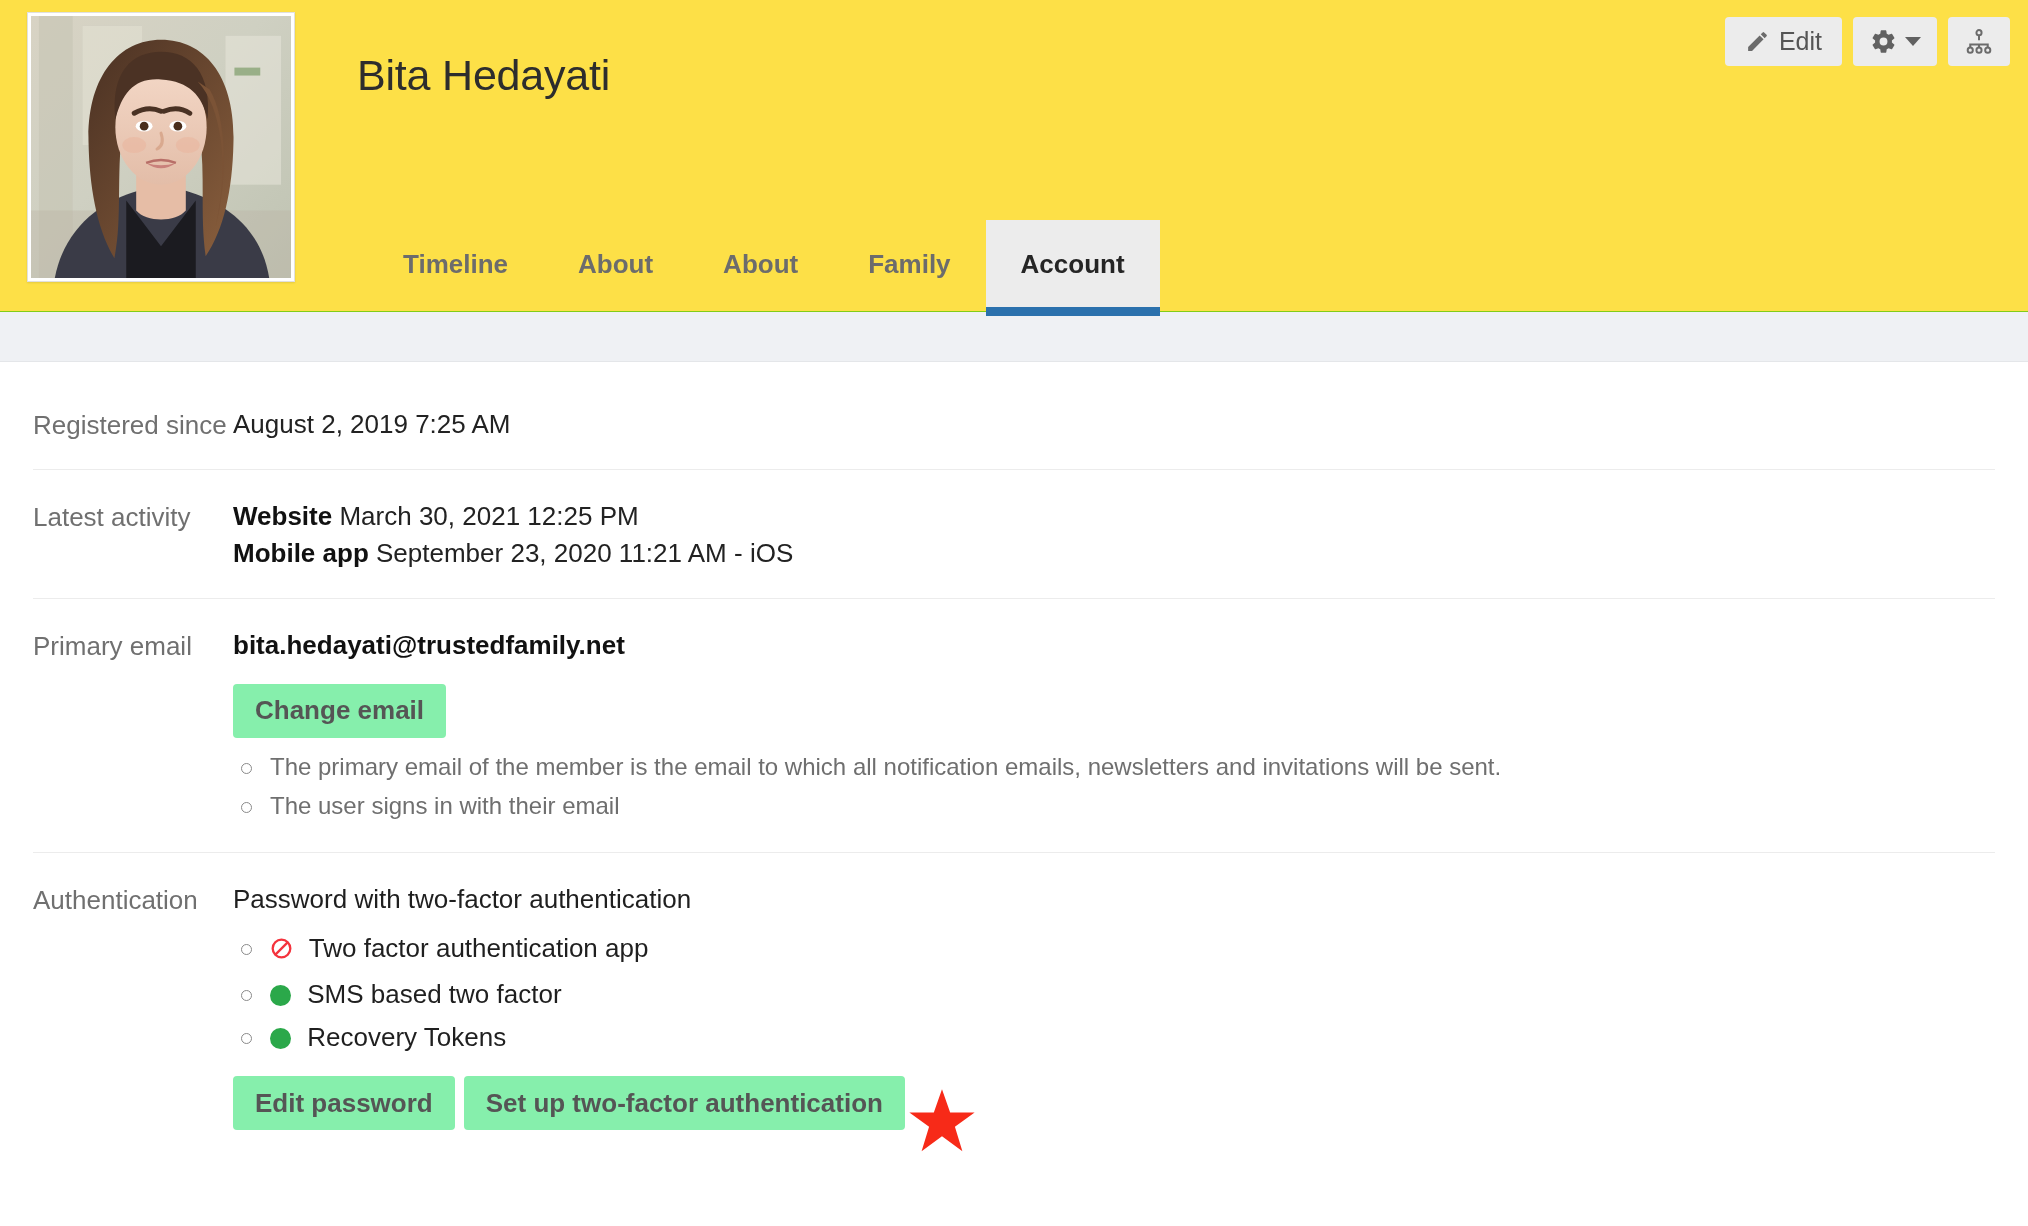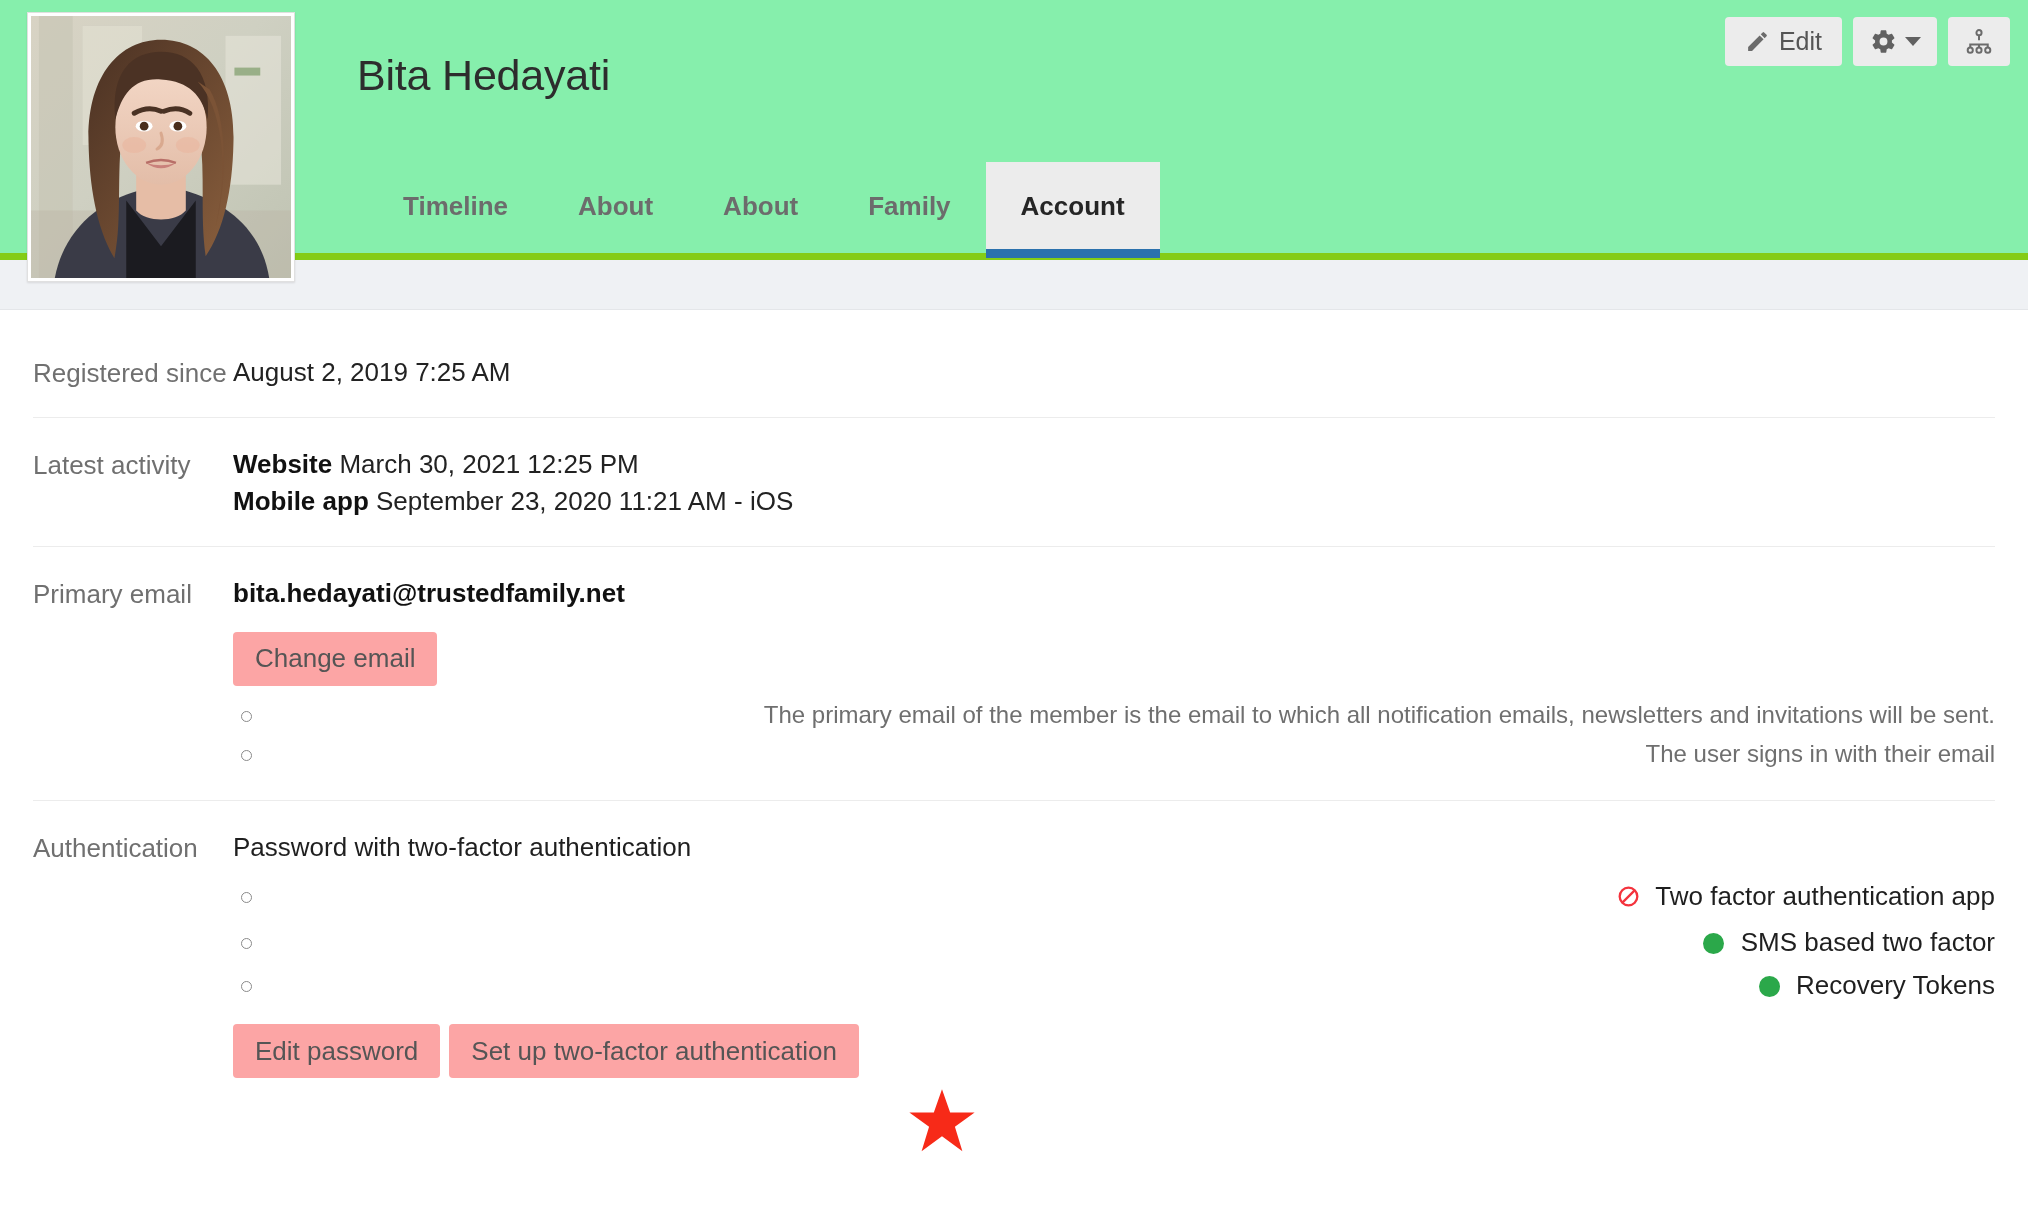--- a/index.html
+++ b/index.html
@@ -13,23 +13,23 @@
     height: 1226px;
     font-family: "Liberation Sans", "DejaVu Sans", sans-serif;
     color: #2f2f2f;
     overflow: hidden;
     position: relative;
   }
 
   
   .header {
     position: relative;
-    height: 260px;
-    background: #86efac;
-    border-bottom: 7px solid #84cc16;
+    height: 312px;
+    background: #fde047;
+    border-bottom: 1px solid #84cc16;
   }
   .avatar-wrap {
     position: absolute;
     left: 27px; top: 12px;
     width: 268px; height: 270px;
     background: #ffffff;
     border: 1px solid #e0e0e0;
     padding: 3px;
     box-shadow: 0 1px 2px rgba(0,0,0,0.10);
   }
@@ -162,21 +162,20 @@
     list-style: none;
     margin: 10px 0 0 0;
     padding: 0;
   }
   ul.notes li {
     position: relative;
     padding-left: 37px;
     font-size: 24px;
     color: #6f6f6f;
     line-height: 1.62;
-    text-align: right;
   }
   ul.notes li::before {
     content: "";
     position: absolute;
     left: 8px; top: 15px;
     width: 9px; height: 9px;
     border: 1.5px solid #8a8a8a;
     border-radius: 50%;
   }
   ul.notes.dark li { color: #1f1f1f; font-size: 26px; line-height: 1.64; }
@@ -192,30 +191,31 @@
     border-radius: 50%;
     background: #2ba84a;
   }
   .ico-block { width: 23px; height: 23px; }
 
   
   .btn {
     display: inline-flex;
     align-items: center;
     justify-content: center;
-    background: #fca5a5;
+    background: #86efac;
     border: none;
     border-radius: 4px;
     font-family: inherit;
     font-size: 26px;
     color: #555555;
     padding: 0 22px;
     height: 54px;
     cursor: pointer;
     white-space: nowrap;
+    font-weight: bold;
   }
   .btn-row { margin-top: 18px; display: flex; gap: 9px; }
   .btn-change { margin-top: 20px; }
 
   .auth-title { font-size: 26px; color: #1f1f1f; }
 
   
   .star-annotation {
     position: absolute;
     left: 908px; top: 1088px;

